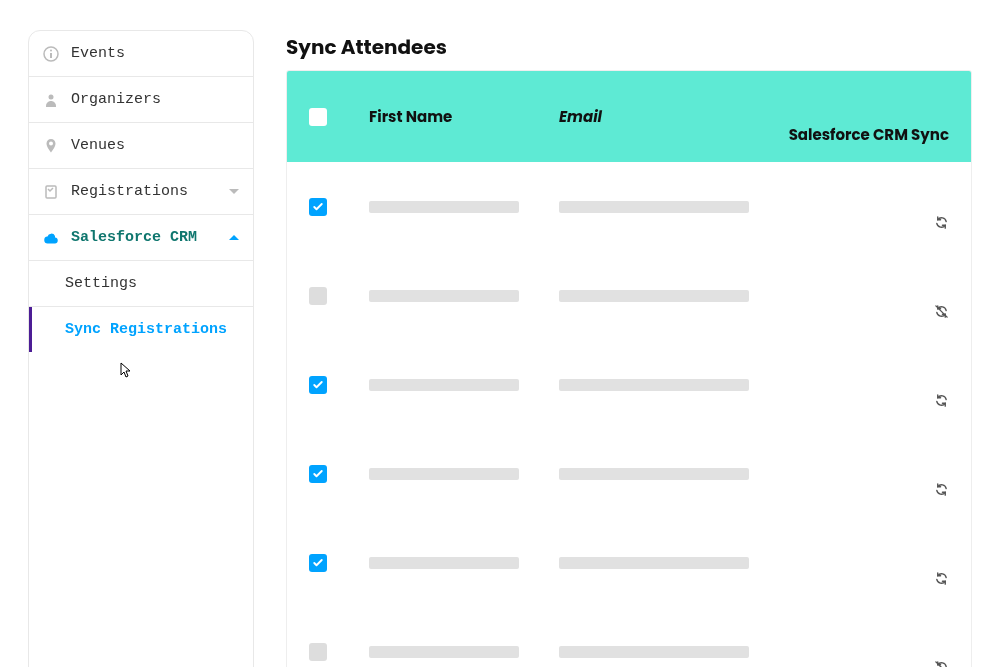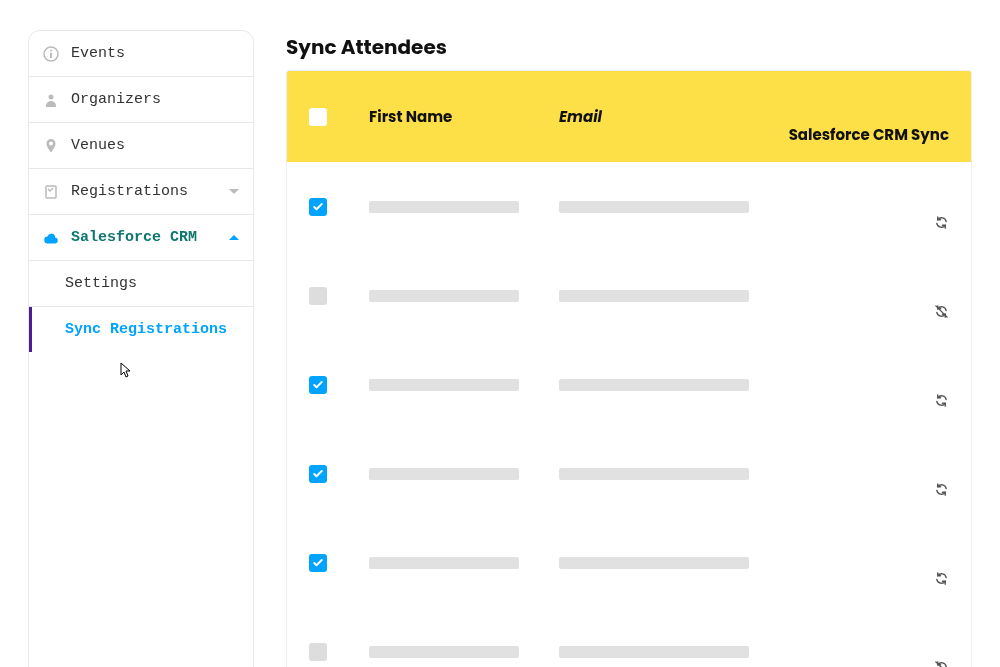--- a/index.html
+++ b/index.html
@@ -67,21 +67,21 @@
       font-size: 20px;
       font-weight: 700;
       color: #111;
       margin-bottom: 8px;
       margin-top: 2px;
     }
     .table-wrap { border: 1px solid #eee; border-radius: 3px; overflow: hidden; }
     .thead {
       display: flex;
       align-items: center;
-      background: #fde047;
+      background: #5eead4;
       padding: 16px 22px;
       font-weight: 700;
       font-size: 15px;
       color: #111;
     }
     .col-check { width: 60px; display: flex; align-items: center; }
     .col-first { width: 190px; }
     .col-email { flex: 1; font-style: italic; }
     .col-sync { width: 200px; text-align: right; margin-top: 36px; }
     .trow {

